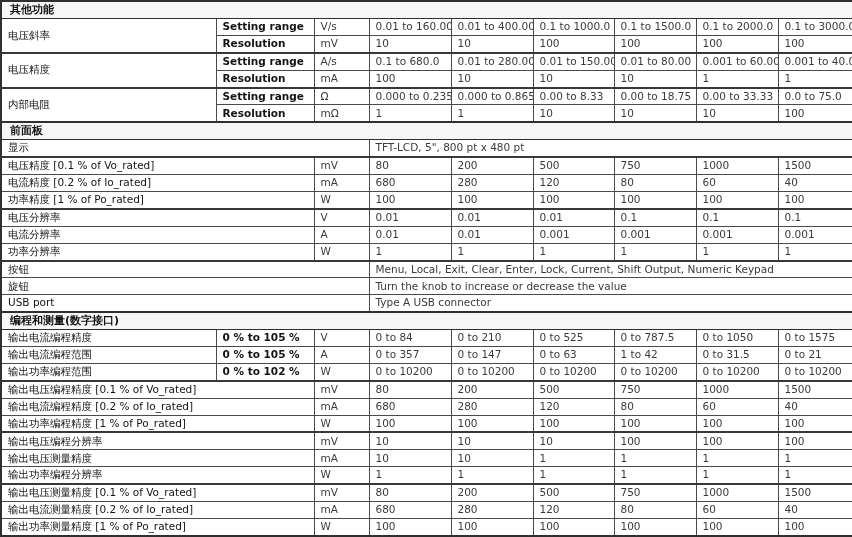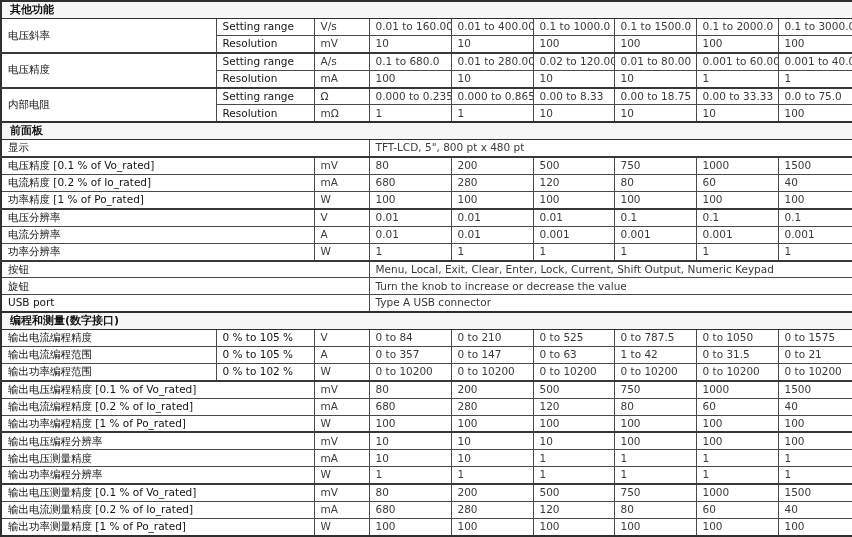--- a/index.html
+++ b/index.html
@@ -24,21 +24,21 @@
   }
   tr.sec td{
     font-weight:bold;font-size:11px;color:#141414;
     background:#f6f6f6;
     border-top:2px solid #2f2f2f;
     border-bottom:1px solid #2f2f2f;
     padding-left:8px;
   }
   tr.thick td{border-top:2px solid #383838;}
   td.lbl{font-weight:normal;font-size:11px;color:#141414;padding-left:8px;}
-  td.sub{font-weight:normal;font-size:10.5px;color:#141414;}
+  td.sub{font-weight:bold;font-size:10.5px;color:#141414;}
   td.unit{text-align:center;font-size:10.5px;}
   td.val{font-size:10.5px;}
   td.full{font-size:10.5px;}
 </style>
 </head>
 <body>
 
 <div class="wrap">
   <table class="spec">
     <colgroup>
@@ -76,21 +76,21 @@
           <td class="val">100</td>
           <td class="val">100</td>
           <td class="val">100</td>
         </tr>
         <tr class="thick">
           <td class="lbl" rowspan="2">电压精度</td>
           <td class="sub">Setting range</td>
           <td class="unit">A/s</td>
           <td class="val">0.1 to 680.0</td>
           <td class="val">0.01 to 280.00</td>
-          <td class="val">0.02 to 120.00</td>
+          <td class="val">0.01 to 150.00</td>
           <td class="val">0.01 to 80.00</td>
           <td class="val">0.001 to 60.000</td>
           <td class="val">0.001 to 40.000</td>
         </tr>
         <tr>
           <td class="sub">Resolution</td>
           <td class="unit">mA</td>
           <td class="val">100</td>
           <td class="val">10</td>
           <td class="val">10</td>

